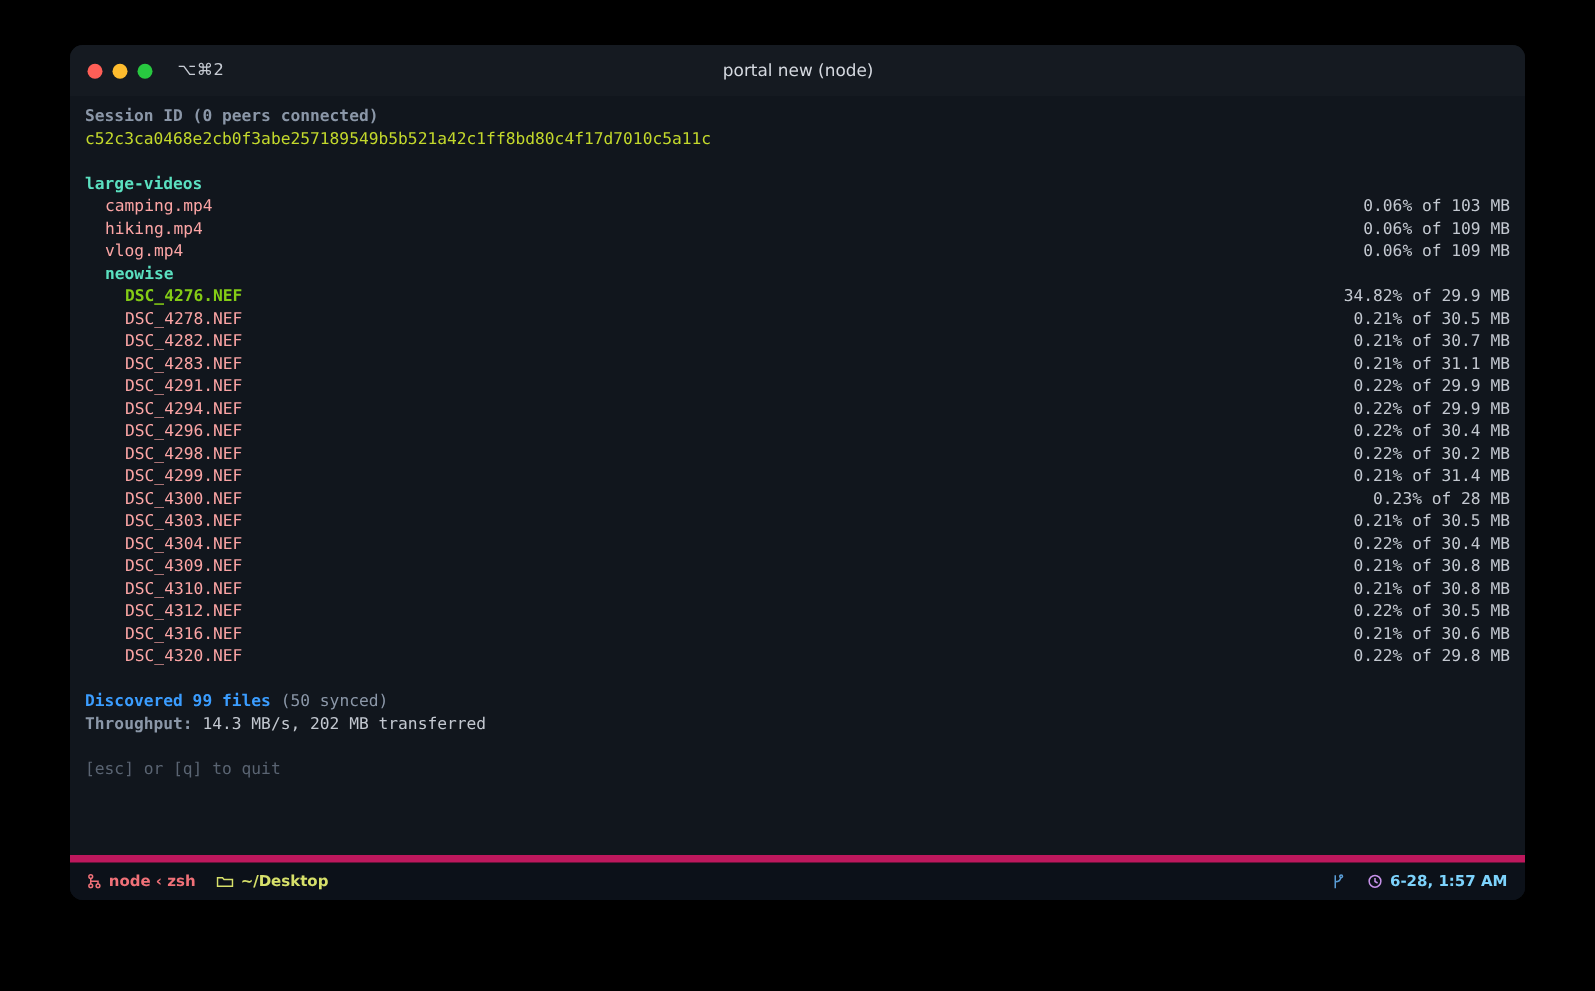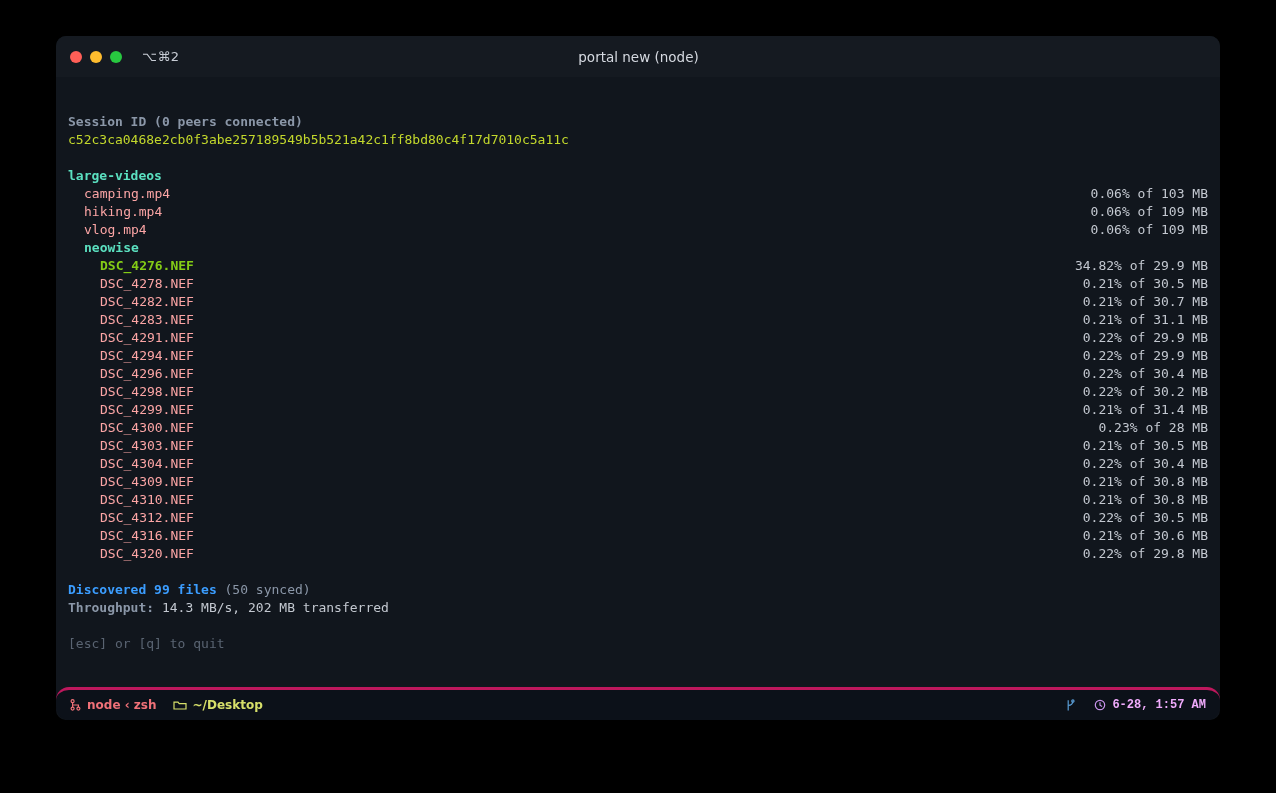--- a/index.html
+++ b/index.html
@@ -80,21 +80,21 @@
     color: #c8ccd4;
     overflow: hidden;
   }
 
   .row {
     height: 18px;
     display: flex;
     align-items: baseline;
     white-space: pre;
   }
-  .row .left { flex: 0 0 auto; margin-top: 28px; }
+  .row .left { flex: 0 0 auto; }
   .row .right {
     margin-left: auto;
     text-align: right;
     color: #c3c8d0;
   }
   .spacer { height: 18px; }
 
   .label-head   { color: #8b97a8; font-weight: bold; }
   .hash         { color: #c3d82c; }
   .files-head   { color: #8b97a8; font-weight: bold; }
@@ -110,36 +110,35 @@
 
   .ind0 { padding-left: 0px; }
   .ind1 { padding-left: 16px; }
   .ind2 { padding-left: 32px; }
 
   
   .statusbar {
     flex: 0 0 30px;
     height: 30px;
     background: #0c1119;
-    border-top: 3px solid #be185d;
+    border-top: 6px solid #be185d;
     display: flex;
     align-items: center;
     padding: 0 14px;
     font-family: "DejaVu Sans", sans-serif;
     font-size: 12px;
     font-weight: bold;
-    border-radius: 13px;
   }
   .status-left  { display: flex; align-items: center; gap: 16px; }
   .status-right { margin-left: auto; display: flex; align-items: center; gap: 18px; }
   .st-group { display: flex; align-items: center; gap: 6px; }
 
   .st-proc   { color: #f07178; }
   .st-path   { color: #d7e06a; }
-  .st-time   { color: #f0abfc; font-family: Liberation Mono, monospace; }
+  .st-time   { color: #7dd3fc; }
 
   .ic { display: inline-block; vertical-align: middle; line-height: 0; }
 </style>
 </head>
 <body>
 
 <div class="window">
 
   <div class="titlebar">
     <div class="lights">

